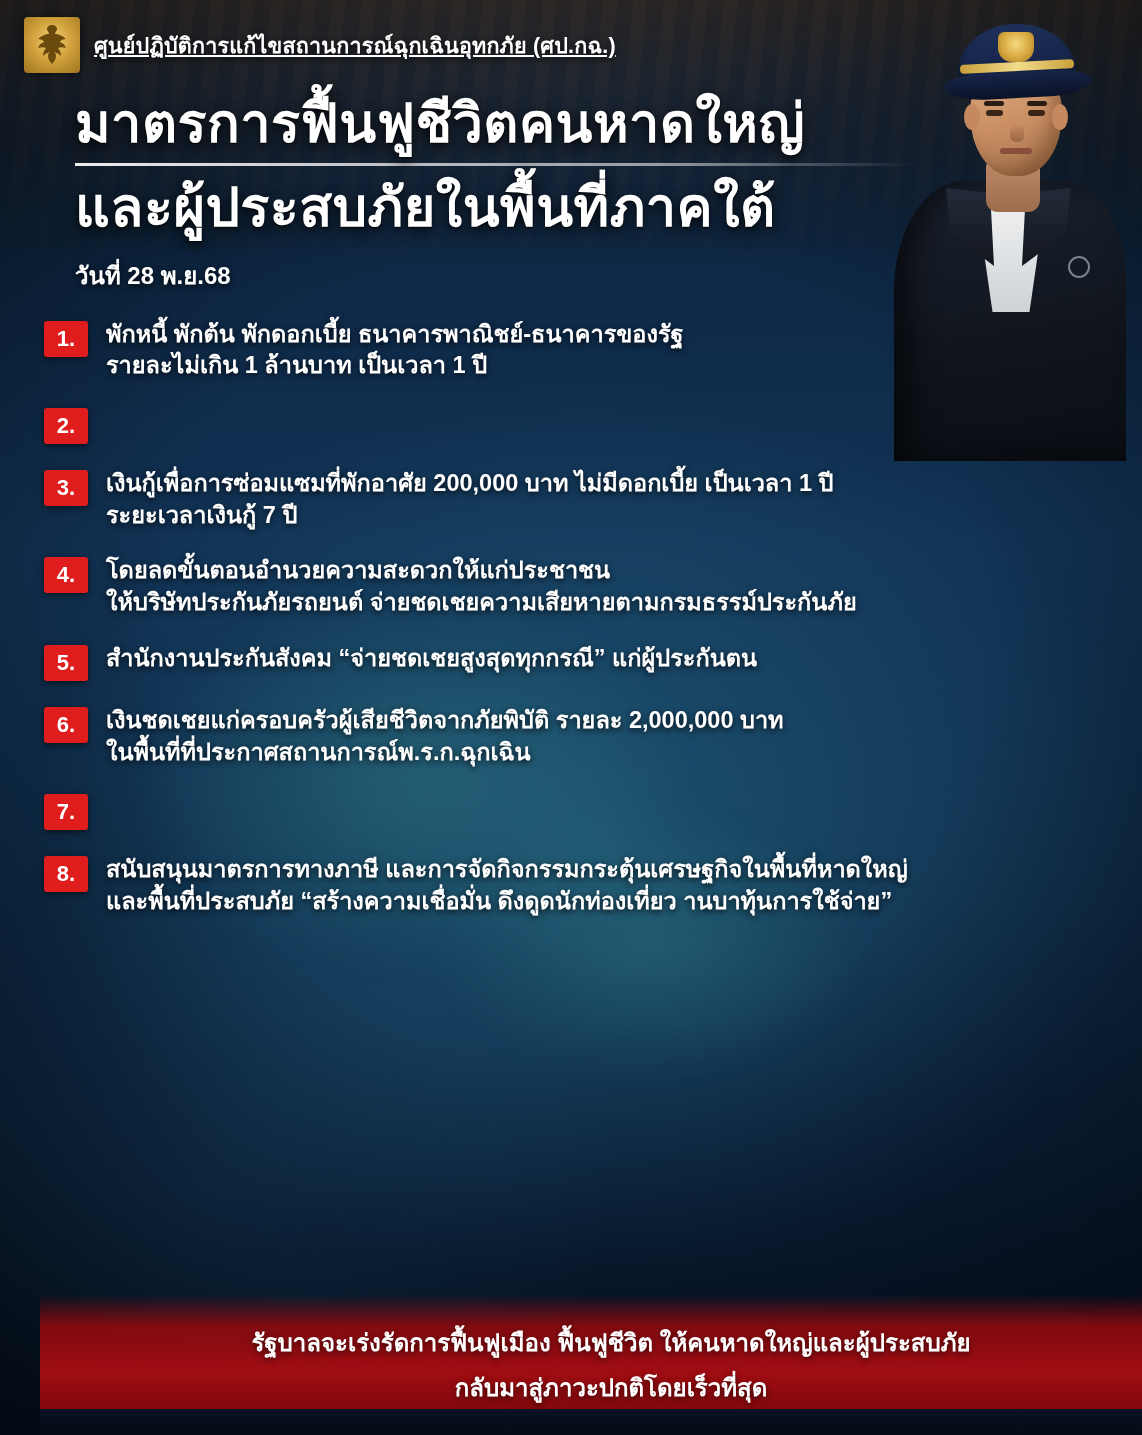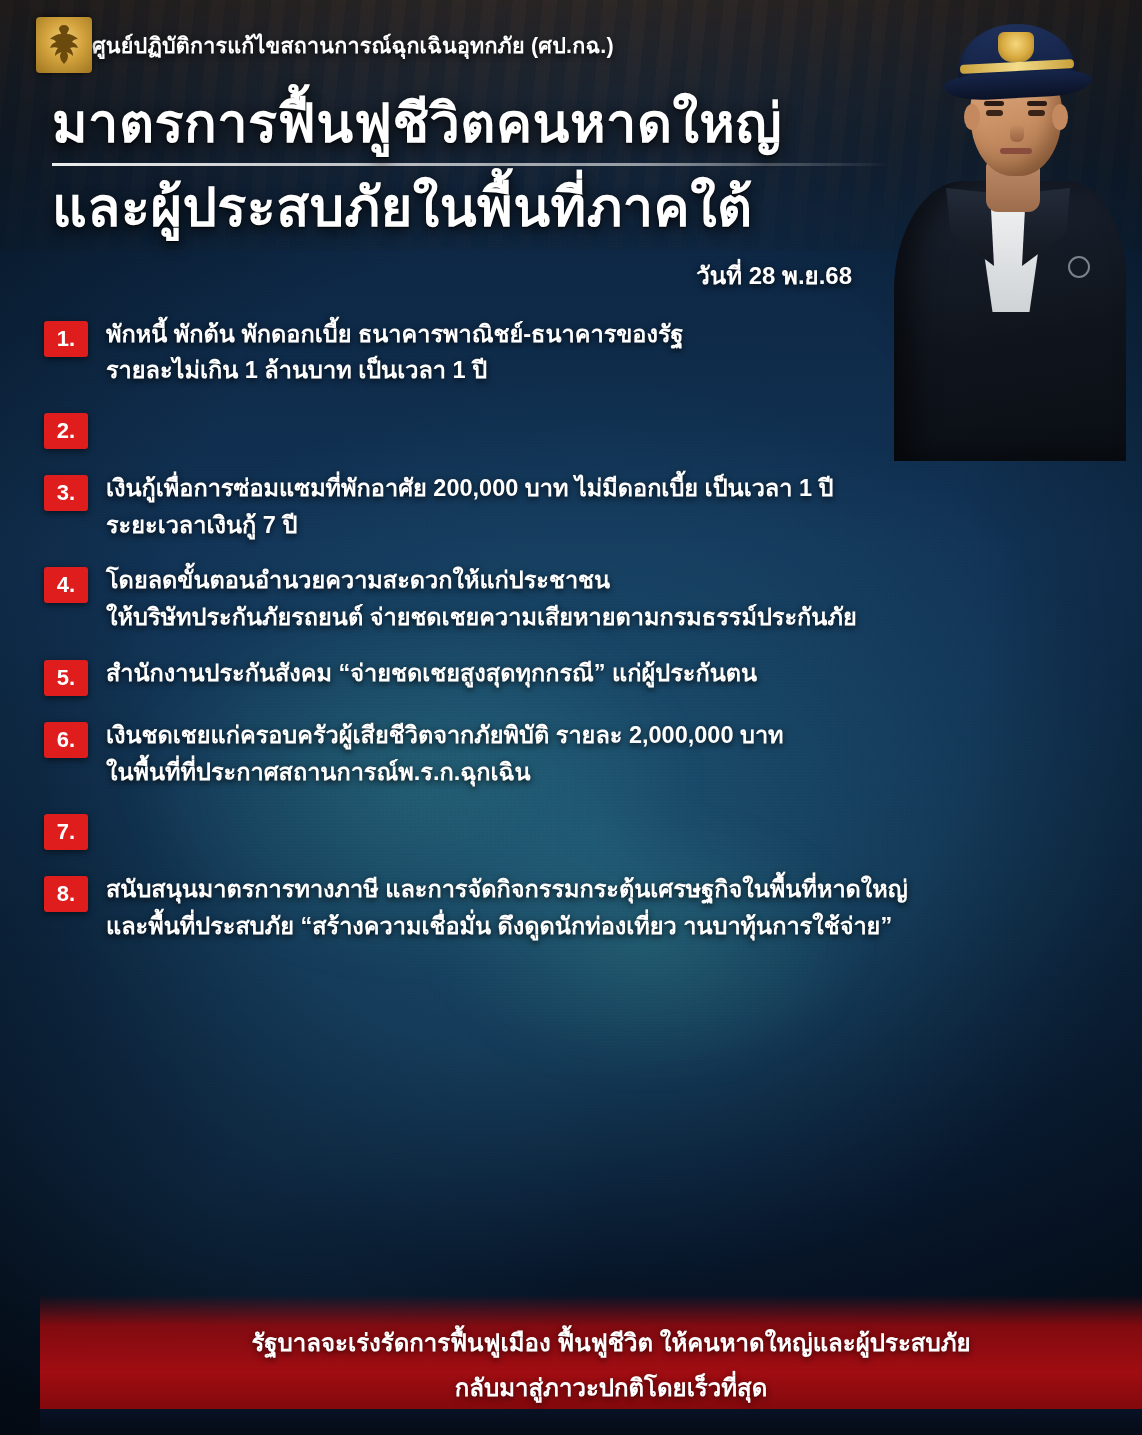--- a/index.html
+++ b/index.html
@@ -47,23 +47,24 @@
     position: absolute; left: 8%; top: 36%; width: 70%; height: 46%;
     background:
       radial-gradient(ellipse 50% 40% at 40% 40%, rgba(60,150,150,0.30) 0%, rgba(20,60,90,0) 70%),
       radial-gradient(ellipse 38% 28% at 70% 65%, rgba(70,170,160,0.22) 0%, rgba(20,60,90,0) 70%);
     filter: blur(18px);
   }
 
   
   .header {
     position: relative;
-    display: flex; align-items: center; gap: 0;
-    padding: 18px 24px 0 36px;
+    display: flex; align-items: center; gap: 14px;
+    padding: 18px 24px 0 24px;
     height: 72px;
+    text-decoration: underline;
   }
   .emblem {
     width: 56px; height: 56px; flex: 0 0 56px;
     border-radius: 4px;
     background: radial-gradient(circle at 50% 42%, #f4d07a 0%, #d2a23c 45%, #9e7520 100%);
     position: relative;
     box-shadow: 0 0 6px rgba(0,0,0,.6);
     display: flex; align-items: center; justify-content: center;
   }
   .emblem svg { width: 48px; height: 48px; display: block; }
@@ -160,35 +161,36 @@
   }
   .p-logo {
     position: absolute; left: 182px; top: 250px; width: 22px; height: 22px;
     border: 2px solid rgba(210,215,225,.55); border-radius: 50%;
   }
 
   
   .titles {
     position: relative; z-index: 6;
     padding: 16px 0 0 52px;
+    margin-left: 23px;
   }
   .title-line {
     font-size: 54px; font-weight: 800; letter-spacing: .5px;
     line-height: 1.32;
     text-shadow: 0 4px 14px rgba(0,0,0,.85), 0 1px 2px rgba(0,0,0,.9);
     white-space: nowrap;
   }
   .title-rule {
     width: 838px; height: 3px; margin: 4px 0 6px 0;
     background: linear-gradient(90deg, rgba(255,255,255,.92) 0%, rgba(255,255,255,.55) 70%, rgba(255,255,255,0) 100%);
   }
   .subdate {
     margin-top: 12px;
     width: 838px;
-    text-align: right;
+    text-align: left;
     padding-right: 38px;
     font-size: 24px; font-weight: 700;
     text-shadow: 0 2px 6px rgba(0,0,0,.8);
   }
 
   
   .list {
     position: relative; z-index: 6;
     margin: 24px 44px 0 44px;
     display: flex; flex-direction: column; gap: 24px;
@@ -198,21 +200,21 @@
     flex: 0 0 44px;
     background: #e01d1d;
     color: #fff;
     font-size: 22px; font-weight: 800;
     height: 36px;
     display: flex; align-items: center; justify-content: center;
     border-radius: 3px;
     box-shadow: 0 2px 6px rgba(0,0,0,.55);
     margin-top: 2px;
   }
-  .lines { display: flex; flex-direction: column; gap: 5px; }
+  .lines { display: flex; flex-direction: column; }
   .line {
     font-size: 23.5px; font-weight: 700; line-height: 1.35;
     text-shadow: 0 2px 6px rgba(0,0,0,.8);
     white-space: nowrap;
   }
 
   
   .footer {
     position: absolute; left: 0; bottom: 0; width: 100%; height: 140px;
     z-index: 7;

